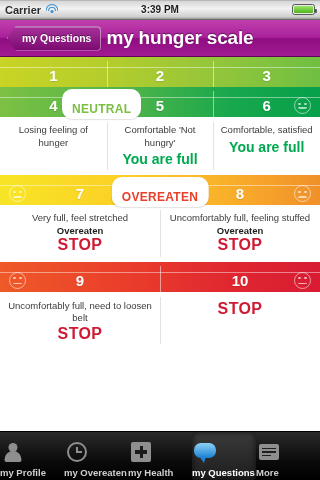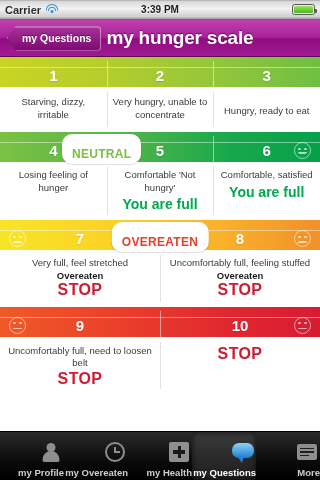--- a/index.html
+++ b/index.html
@@ -128,21 +128,21 @@
   .row1 .textrow .tcell:nth-child(3) .desc{ padding-top:9px; }
   .row4 .textrow .tcell{ padding:8px 6px 6px; }
 
   
   .tabbar{
     position:absolute; bottom:0; left:0; width:320px; height:49px;
     background:linear-gradient(to bottom,#2a2a2a,#0b0b0b 60%,#000);
     border-top:1px solid #000; display:flex;
   }
   .tab{
-    flex:1; display:flex; flex-direction:column; align-items:flex-end;
+    flex:1; display:flex; flex-direction:column; align-items:flex-start;
     justify-content:flex-end; padding-bottom:2px; position:relative;
   }
   .tab.active{ background:linear-gradient(to bottom,#3a3a3a,#1d1d1d); box-shadow:inset 0 0 6px rgba(0,0,0,.7); border-radius:3px; }
   .tab .lbl{ font-size:9.5px; color:#cfcfcf; font-weight:bold; }
   .tab.active .lbl{ color:#fff; }
   .ticon{ width:26px; height:25px; position:relative; margin-bottom:2px; }
 
   
   .ic-person .h{ position:absolute; left:50%; transform:translateX(-50%); top:3px; width:9px; height:9px; border-radius:50%; background:#8e8e8e; }
   .ic-person .b{ position:absolute; left:50%; transform:translateX(-50%); bottom:3px; width:17px; height:11px; background:#8e8e8e; border-radius:9px 9px 2px 2px; }
@@ -193,31 +193,20 @@
       <div class="barcell">
           <span class="num">1</span>
         </div>
       <div class="barcell">
           <span class="num">2</span>
         </div>
       <div class="barcell">
           <span class="num">3</span>
         </div>
     </div>
-    <div class="textrow">
-      <div class="tcell">
-          <div class="desc">Starving, dizzy, irritable</div>
-        </div>
-      <div class="tcell">
-          <div class="desc">Very hungry, unable to concentrate</div>
-        </div>
-      <div class="tcell">
-          <div class="desc">Hungry, ready to eat</div>
-        </div>
-    </div>
   </div>
 
   <div class="block row2">
     <div class="barrow r2">
       <div class="hline"></div>
       <div class="badge neutral">NEUTRAL</div>
       <div class="barcell">
           <span class="num">4</span>
         </div>
       <div class="barcell">

